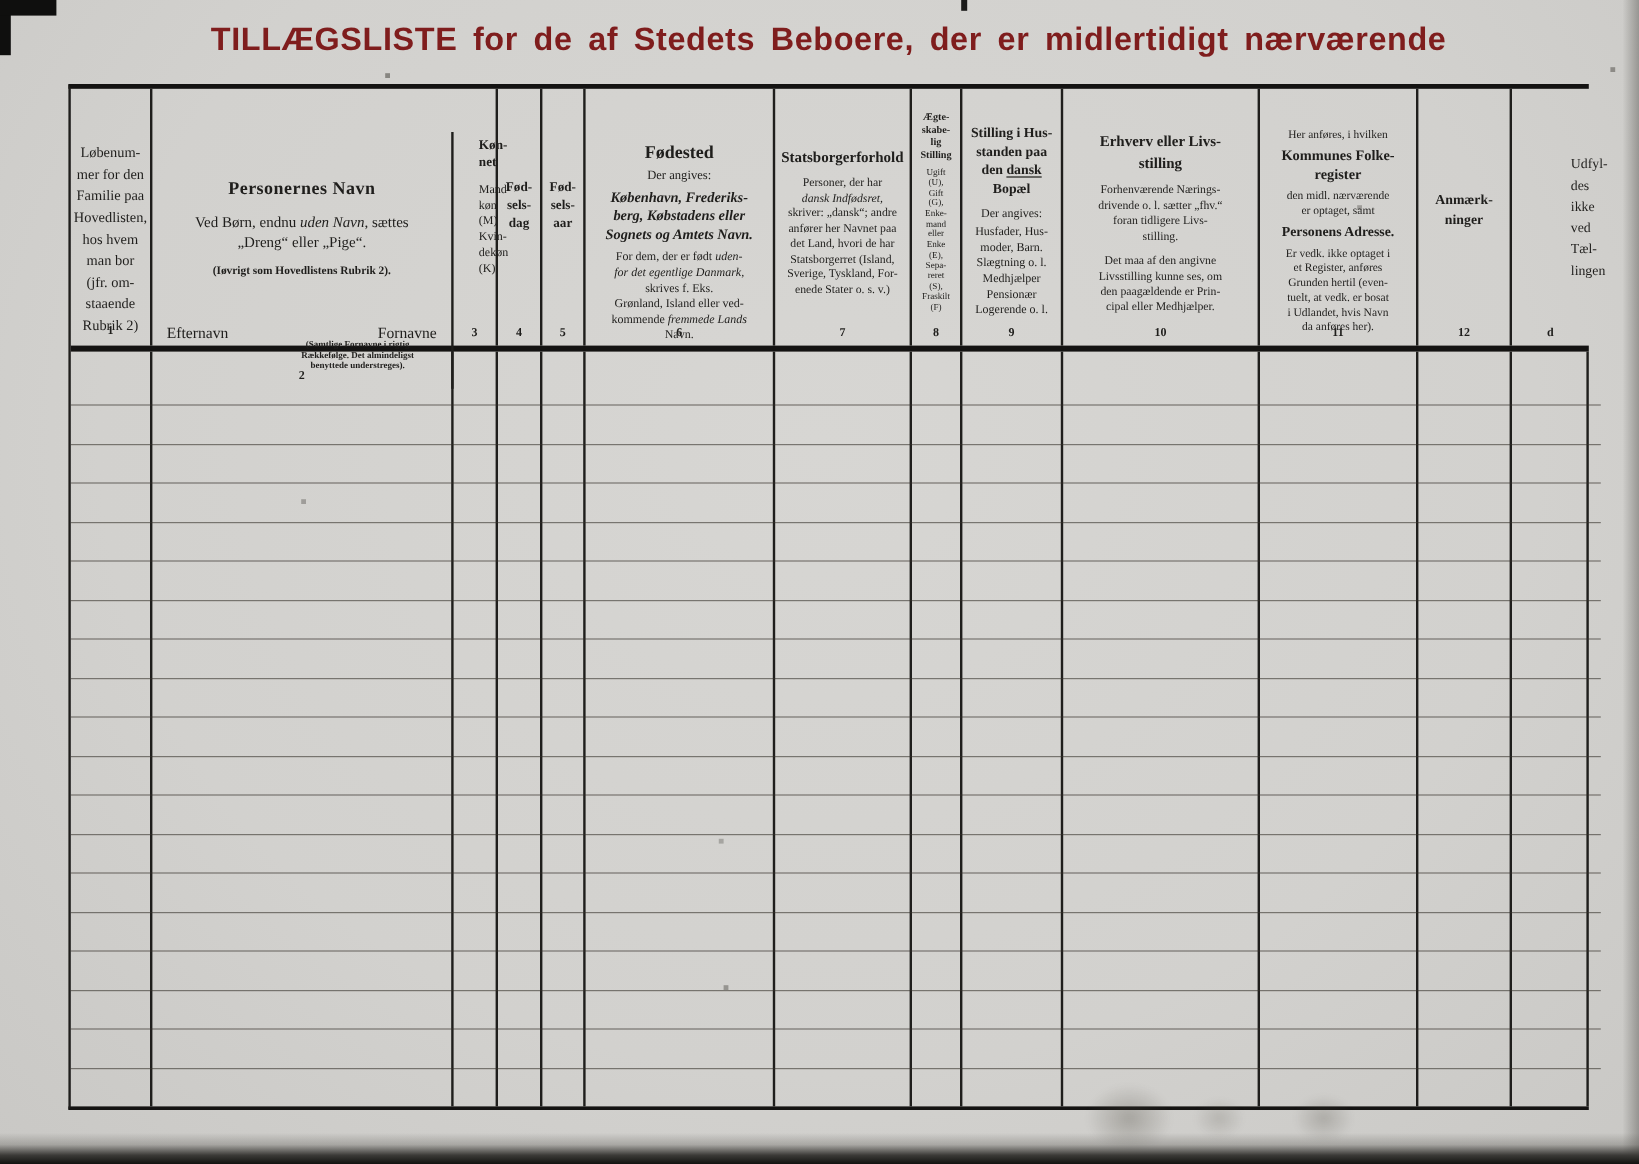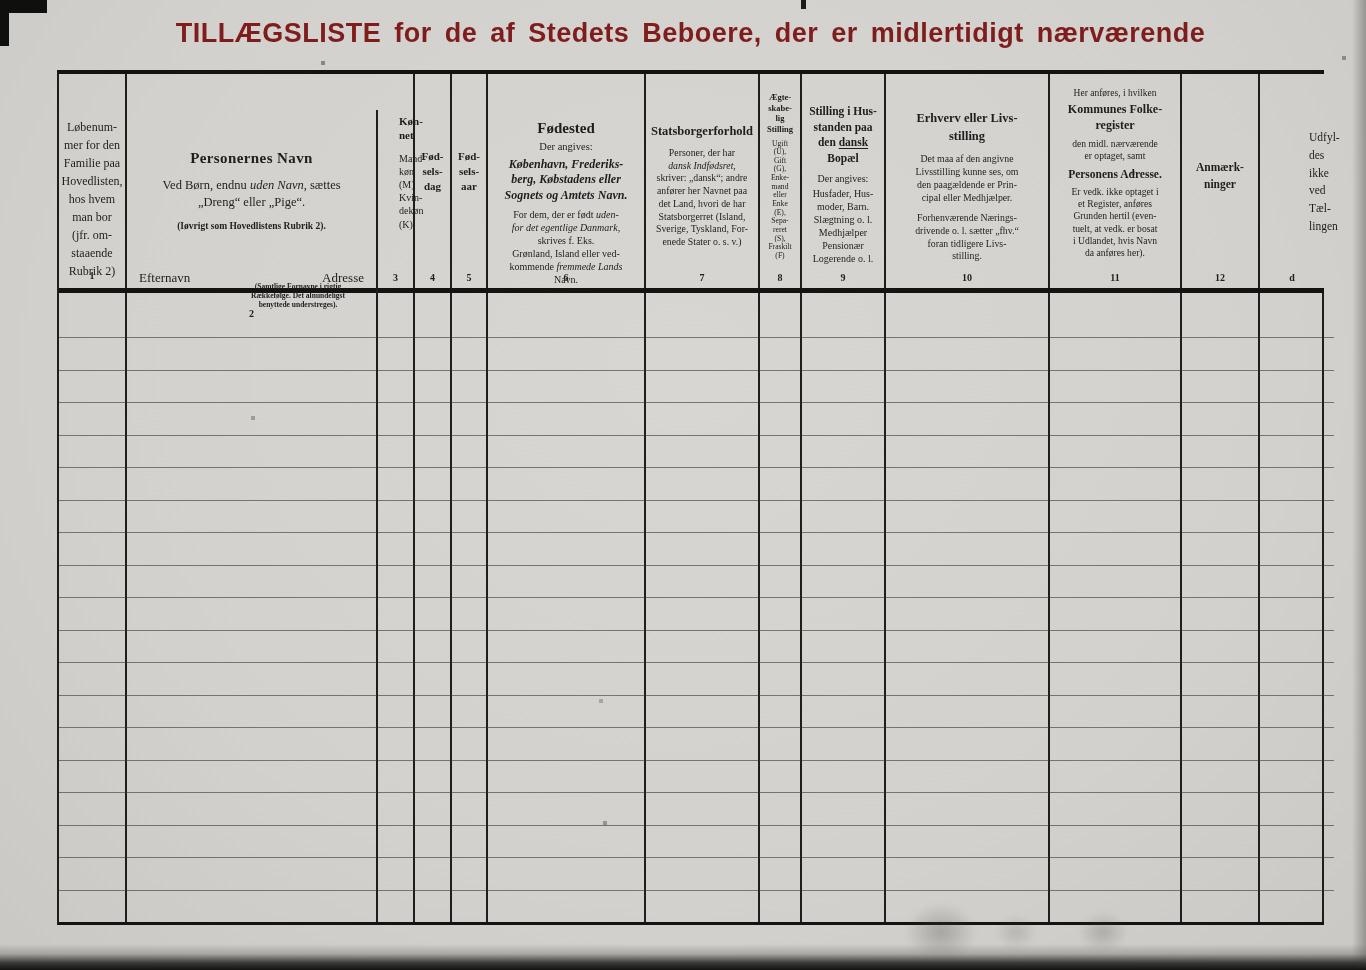--- a/index.html
+++ b/index.html
@@ -71,21 +71,21 @@
   .c5 .normal{font-size:10px;line-height:1.3;}
   .c6 .bold{font-size:12.5px;margin-bottom:8px;}
   .c6 .normal{font-size:9.8px;line-height:1.3;}
   .c7 .bold{font-size:8.5px;line-height:1.25;margin-bottom:5px;}
   .c7 .normal{font-size:7.6px;line-height:1.14;margin-bottom:2px;}
   .c8 .bold{font-size:11.5px;line-height:1.35;margin-bottom:7px;}
   .c8 .lead{font-size:10px;margin-bottom:3px;}
   .c8 .normal{font-size:10px;line-height:1.3;}
   .c9 .bold{font-size:12.5px;line-height:1.4;margin-bottom:8px;}
   .c9 .normal{font-size:9.8px;line-height:1.32;margin-bottom:7px;}
-  .c10 .lead{font-size:9.5px;margin-bottom:4px;}
+  .c10 .lead{font-size:9.5px;margin-bottom:4px;margin-top:20px;}
   .c10 .bold{font-size:12px;line-height:1.3;margin-bottom:5px;}
   .c10 .normal{font-size:9.6px;line-height:1.28;margin-bottom:5px;}
   .c10 .smallbold{font-size:11.5px;margin-bottom:6px;}
   .c11 .bold{font-size:11.5px;line-height:1.45;}
   .c12 .normal{font-size:11.5px;line-height:1.55;}
   
   .tbody{position:relative;display:flex;height:629px;}
   .bcol{box-sizing:border-box;height:100%;border-right:2px solid var(--ink);}
   .bcol:last-child{border-right:none;}
   .rowline{
@@ -135,21 +135,21 @@
       <div class="hcell c0" style="width: 68px; padding-top: 44px;">
         <div class="blk normal">Løbenum-<br>mer for den<br>Familie paa<br>Hovedlisten,<br>hos hvem<br>man bor<br>(jfr. om-<br>staaende<br>Rubrik 2)</div>
         <div class="colnum">1</div>
       </div>
       <div class="hcell c1" style="width: 251px; padding-top: 40px; margin-top: 36px;">
         <div class="blk bold">Personernes Navn</div>
         <div class="blk normal">Ved Børn, endnu <i>uden Navn</i>, sættes<br>„Dreng“ eller „Pige“.</div>
         <div class="blk smallbold">(Iøvrigt som Hovedlistens Rubrik 2).</div>
         <div class="names">
           <span>Efternavn</span>
-          <span>Adresse</span>
+          <span>Fornavne</span>
         </div>
         <div class="note">(Samtlige Fornavne i rigtig<br>Rækkefølge.  Det almindeligst<br>benyttede understreges).</div>
         <div class="colnum">2</div>
       </div>
       <div class="hcell c2" style="width: 37px; padding-top: 40px; padding-left: 19px;">
         <div class="blk bold">Køn-<br>net</div>
         <div class="blk normal">Mand-<br>køn<br>(M)<br>Kvin-<br>dekøn<br>(K)</div>
         <div class="colnum">3</div>
       </div>
       <div class="hcell c3" style="width: 37px; padding-top: 75px;">
@@ -178,22 +178,22 @@
         <div class="colnum">8</div>
       </div>
       <div class="hcell c8" style="width: 84px; padding-top: 30px;">
         <div class="blk bold">Stilling i Hus-<br>standen paa<br>den <span class="u">dansk</span><br>Bopæl</div>
         <div class="blk lead">Der angives:</div>
         <div class="blk normal">Husfader, Hus-<br>moder, Barn.<br>Slægtning o. l.<br>Medhjælper<br>Pensionær<br>Logerende o. l.</div>
         <div class="colnum">9</div>
       </div>
       <div class="hcell c9" style="width: 164px; padding-top: 36px;">
         <div class="blk bold">Erhverv eller Livs-<br>stilling</div>
+        <div class="blk normal">Forhenværende Nærings-<br>drivende o. l. sætter „fhv.“<br>foran tidligere Livs-<br>stilling.</div>
         <div class="blk normal">Det maa af den angivne<br>Livsstilling kunne ses, om<br>den paagældende er Prin-<br>cipal eller Medhjælper.</div>
-        <div class="blk normal">Forhenværende Nærings-<br>drivende o. l. sætter „fhv.“<br>foran tidligere Livs-<br>stilling.</div>
         <div class="colnum">10</div>
       </div>
       <div class="hcell c10" style="width: 132px; padding-top: 14px;">
         <div class="blk lead">Her anføres, i hvilken</div>
         <div class="blk bold">Kommunes Folke-<br>register</div>
         <div class="blk normal">den midl. nærværende<br>er optaget, samt</div>
         <div class="blk smallbold">Personens Adresse.</div>
         <div class="blk normal">Er vedk. ikke optaget i<br>et Register, anføres<br>Grunden hertil (even-<br>tuelt, at vedk. er bosat<br>i Udlandet, hvis Navn<br>da anføres her).</div>
         <div class="colnum">11</div>
       </div>

